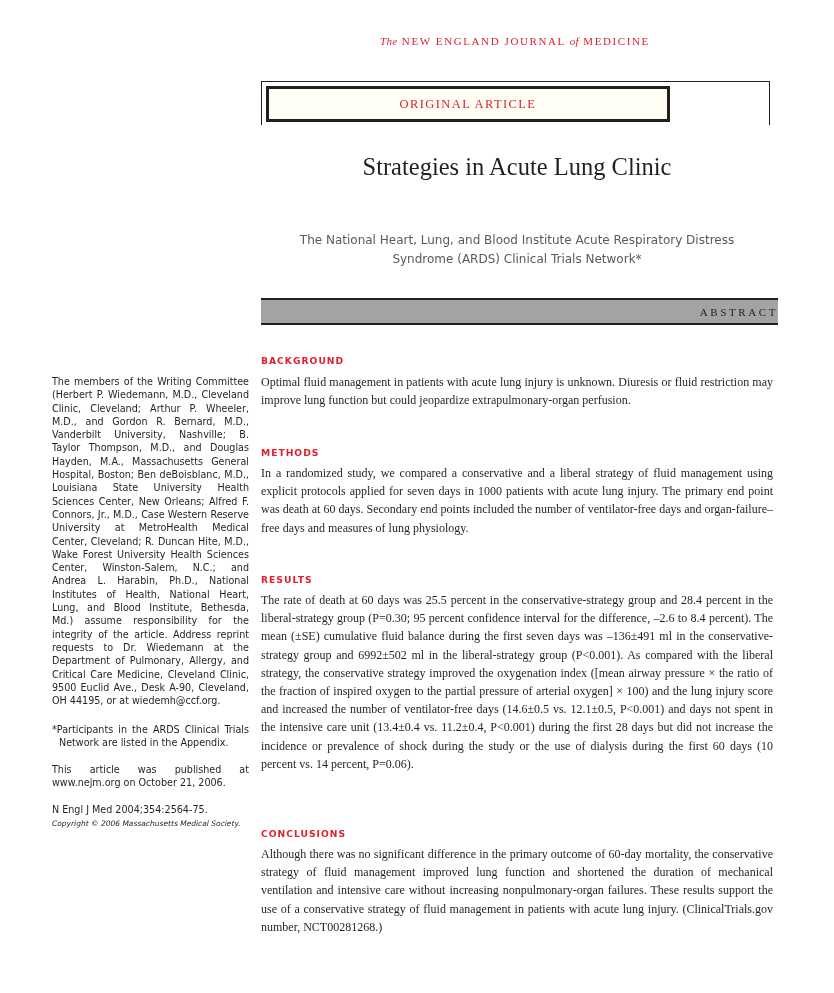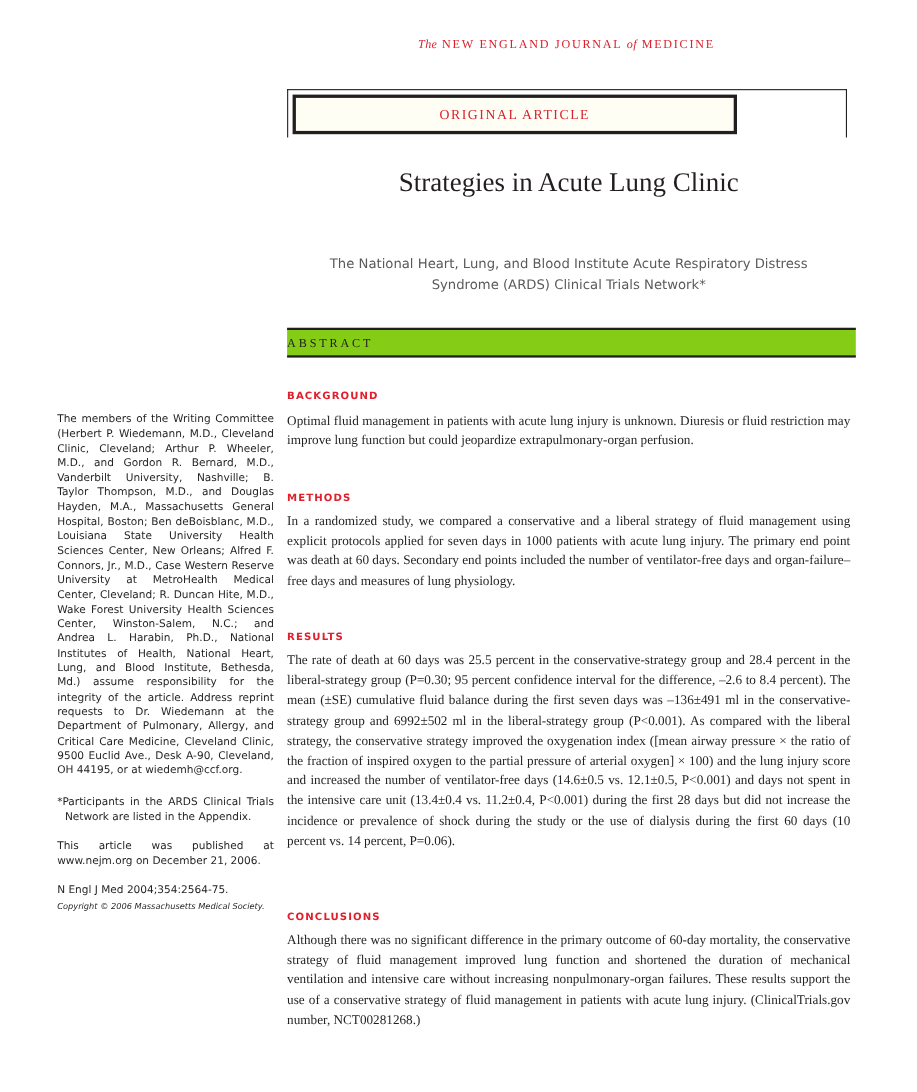--- a/index.html
+++ b/index.html
@@ -35,22 +35,22 @@
   }
   .authors {
     position: absolute; left: 262px; top: 231px; width: 510px; text-align: center;
     font-family: "DejaVu Sans", "Liberation Sans", sans-serif; font-size: 12px; line-height: 19px;
     color: #5a5a5a;
   }
 
   .abstract-band {
     position: absolute; left: 261px; top: 298px; width: 517px; height: 27px;
     border-top: 2px solid #231f20; border-bottom: 2px solid #231f20;
-    background: #84cc16; box-sizing: border-box;
-    display: flex; align-items: center; justify-content: flex-start;
+    background: #a3a3a3; box-sizing: border-box;
+    display: flex; align-items: center; justify-content: flex-end;
   }
   .abstract-band span {
     font-family: "Liberation Serif", "DejaVu Serif", serif; font-size: 11px; letter-spacing: 2.6px;
     color: #231f20;
   }
 
   .section-head {
     position: absolute; left: 261px;
     font-family: "DejaVu Sans", "Liberation Sans", sans-serif; font-weight: bold;
     font-size: 9.2px; letter-spacing: 1px; color: #e0202c;
@@ -104,15 +104,15 @@
 <div class="section-body" style="top:464px;">In a randomized study, we compared a conservative and a liberal strategy of fluid management using explicit protocols applied for seven days in 1000 patients with acute lung injury. The primary end point was death at 60 days. Secondary end points included the number of ventilator-free days and organ-failure–free days and mea­sures of lung physiology.</div>
 
 <div class="section-head" style="top:574px;">RESULTS</div>
 <div class="section-body" style="top:591px;">The rate of death at 60 days was 25.5 percent in the conservative-strategy group and 28.4 percent in the liberal-strategy group (P=0.30; 95 percent confidence interval for the difference, –2.6 to 8.4 percent). The mean (±SE) cumulative fluid balance during the first seven days was –136±491 ml in the conservative-strategy group and 6992±502 ml in the liberal-strategy group (P&lt;0.001). As compared with the liberal strategy, the conservative strategy improved the oxygenation index ([mean airway pressure × the ratio of the fraction of inspired oxygen to the partial pressure of arte­rial oxygen] × 100) and the lung injury score and increased the number of ventilator-free days (14.6±0.5 vs. 12.1±0.5, P&lt;0.001) and days not spent in the intensive care unit (13.4±0.4 vs. 11.2±0.4, P&lt;0.001) during the first 28 days but did not increase the incidence or prevalence of shock during the study or the use of dialysis during the first 60 days (10 percent vs. 14 percent, P=0.06).</div>
 
 <div class="section-head" style="top:828px;">CONCLUSIONS</div>
 <div class="section-body" style="top:845px;">Although there was no significant difference in the primary outcome of 60-day mortality, the conservative strategy of fluid management improved lung function and shortened the duration of mechanical ventilation and intensive care without in­creasing nonpulmonary-organ failures. These results support the use of a conserva­tive strategy of fluid management in patients with acute lung injury. (ClinicalTrials.gov number, NCT00281268.)</div>
 
 <div class="sidebar" style="top:375px;">The members of the Writing Committee (Herbert P. Wiedemann, M.D., Cleveland Clinic, Cleveland; Arthur P. Wheeler, M.D., and Gordon R. Bernard, M.D., Vanderbilt University, Nashville; B. Taylor Thomp­son, M.D., and Douglas Hayden, M.A., Massachusetts General Hospital, Bos­ton; Ben deBoisblanc, M.D., Louisiana State University Health Sciences Center, New Orleans; Alfred F. Connors, Jr., M.D., Case Western Reserve University at Me­troHealth Medical Center, Cleveland; R. Duncan Hite, M.D., Wake Forest Univer­sity Health Sciences Center, Winston-Salem, N.C.; and Andrea L. Harabin, Ph.D., National Institutes of Health, National Heart, Lung, and Blood Institute, Bethes­da, Md.) assume responsibility for the integrity of the article. Address reprint requests to Dr. Wiedemann at the Depart­ment of Pulmonary, Allergy, and Critical Care Medicine, Cleveland Clinic, 9500 Eu­clid Ave., Desk A-90, Cleveland, OH 44195, or at wiedemh@ccf.org.</div>
 <div class="sidebar footnote" style="top:723px;">*Participants in the ARDS Clinical Trials Network are listed in the Appendix.</div>
-<div class="sidebar" style="top:763px;">This article was published at www.nejm.org on December 21, 2006.</div>
+<div class="sidebar" style="top:763px;">This article was published at www.nejm.org on October 21, 2006.</div>
 <div class="sidebar" style="top:803px;">N Engl J Med 2004;354:2564-75.</div>
 <div class="sidebar copyright" style="top:817px;">Copyright © 2006 Massachusetts Medical Society.</div>
 
 </body></html>

